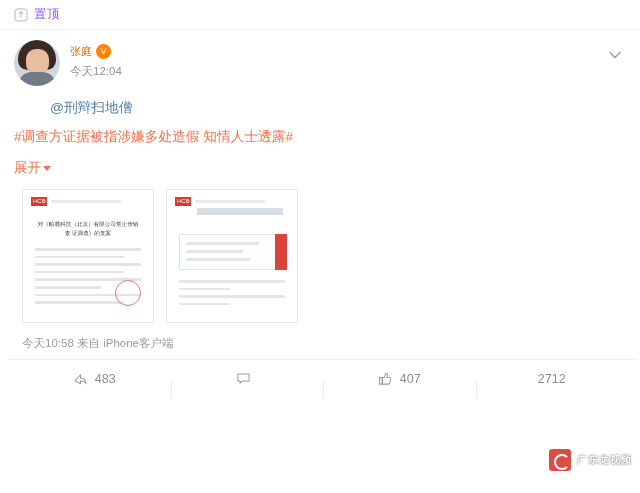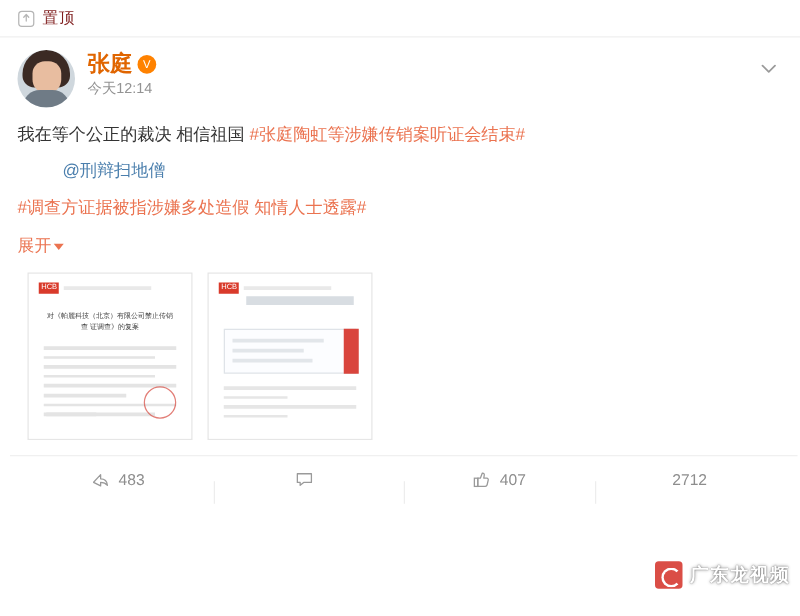--- a/index.html
+++ b/index.html
@@ -27,21 +27,21 @@
   }
   .pin-icon {
     width: 14px; height: 14px;
     margin-right: 6px;
     position: relative;
     display: inline-block;
   }
   .pin-icon svg { display: block; }
   .pin-label {
     font-size: 12.5px;
-    color: #7f1d1d;
+    color: #8b5cf6;
     letter-spacing: 0.5px;
   }
 
   
   .post {
     position: relative;
     padding: 10px 14px 0 14px;
   }
 
   .post-head {
@@ -86,23 +86,23 @@
     padding-top: 2px;
     flex: 1 1 auto;
     min-width: 0;
   }
   .name-row {
     display: flex;
     align-items: center;
     gap: 4px;
   }
   .uname {
-    font-size: 18px;
+    font-size: 11px;
     color: #e06500;
-    font-weight: 700;
+    font-weight: 400;
     line-height: 18px;
   }
   .vbadge {
     width: 15px; height: 15px;
     border-radius: 50%;
     background: #ff8200;
     color: #fff;
     font-size: 9px;
     line-height: 15px;
     text-align: center;
@@ -288,21 +288,21 @@
   .wm-logo::after {
     content: "";
     position: absolute;
     left: 5px; top: 5px;
     width: 12px; height: 12px;
     border: 2px solid #fff;
     border-radius: 50%;
     border-right-color: transparent;
   }
   .wm-text {
-    font-size: 15px;
+    font-size: 10px;
     color: #ffffff;
     text-shadow: 0 0 3px rgba(0,0,0,.45), 0 0 1px rgba(0,0,0,.6);
     letter-spacing: 1px;
     font-weight: 700;
   }
 </style>
 </head>
 <body>
 
 <div class="app">
@@ -324,33 +324,30 @@
         <div class="ph-bg"></div>
         <div class="ph-hair"></div>
         <div class="ph-face"></div>
         <div class="ph-body"></div>
       </div>
       <div class="head-text">
         <div class="name-row">
           <span class="uname">张庭</span>
           <span class="vbadge">V</span>
         </div>
-        <div class="time-row">今天12:14</div>
+        <div class="time-row">今天12:04</div>
       </div>
       <span class="chev-down">
         <svg width="18" height="18" viewBox="0 0 18 18">
           <path d="M4 6.5 L9 11.5 L14 6.5" fill="none" stroke="#9a9a9a" stroke-width="1.4" stroke-linecap="round" stroke-linejoin="round"></path>
         </svg>
       </span>
     </div>
 
     <div class="post-body">
-      <p>
-        <span>我在等个公正的裁决 相信祖国 </span><span class="hl">#张庭陶虹等涉嫌传销案听证会结束#</span>
-      </p>
       <p class="para-gap">
         <span class="hl-blue">@刑辩扫地僧</span>
       </p>
       <p>
         <span class="hl">#调查方证据被指涉嫌多处造假 知情人士透露#</span>
       </p>
       <span class="expand">
         <span>展开</span>
         <i class="caret"></i>
       </span>
@@ -397,20 +394,21 @@
               <i class="s"></i>
               <i></i>
               <i class="s"></i>
           </div>
         </div>
       </div>
 
     </div>
 
     <div class="post-foot">
+      <div class="foot-meta">今天10:58 来自 iPhone客户端</div>
 
       <div class="action-bar">
         <div class="action">
           <span>
             <svg width="15" height="15" viewBox="0 0 16 16">
               <path d="M2 10.5 L8 4 M8 4 L8 7.5 C12.5 7.5 13.6 10.5 13.8 13 C12 10.8 10.4 10.5 8 10.5 L8 13.6 L2 10.5Z" fill="none" stroke="#9a9a9a" stroke-width="1.1" stroke-linejoin="round"></path>
             </svg>
           </span>
           <span>483</span>
         </div>

